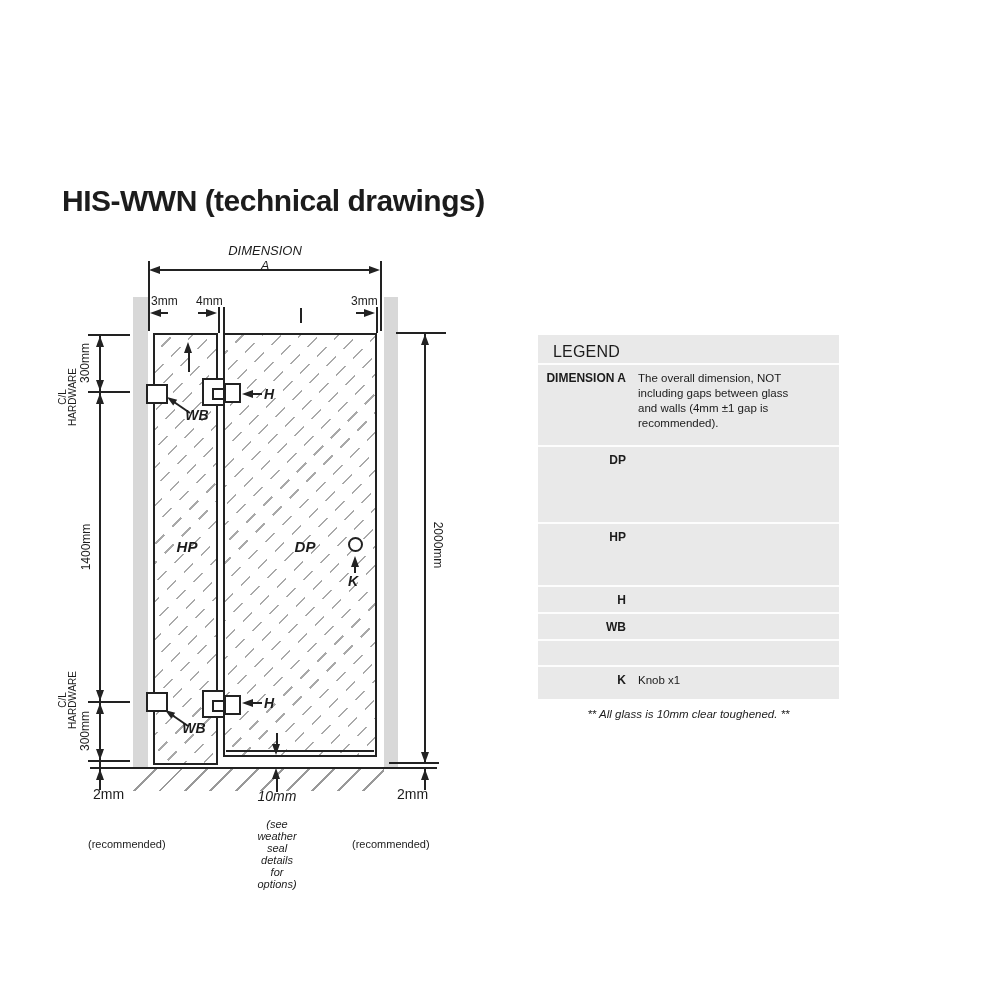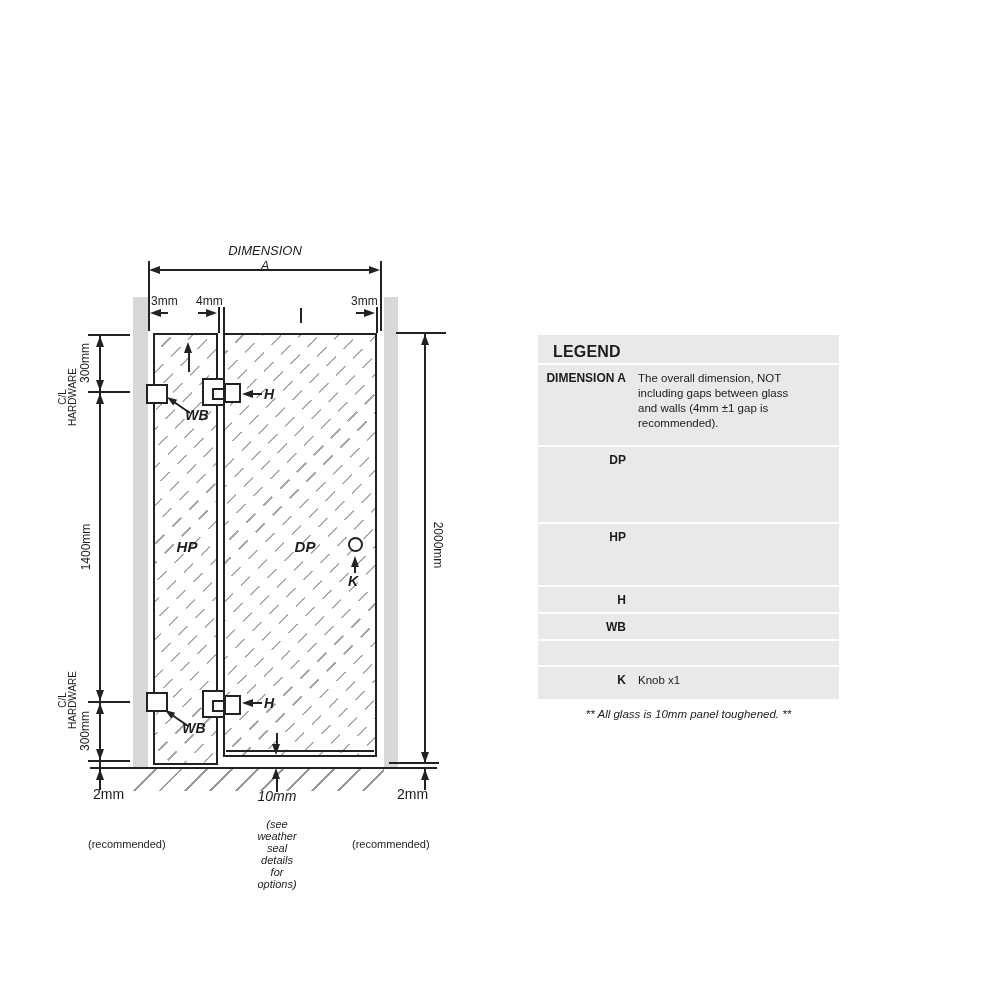--- a/index.html
+++ b/index.html
@@ -37,32 +37,33 @@
      repeating-linear-gradient(45deg,#fff 0 11px,rgba(255,255,255,0) 11px 24px),
      repeating-linear-gradient(135deg,#fff 0 12px,#a9a9a9 12px 13.5px);}
   .floor-hatch{position:absolute;background:repeating-linear-gradient(135deg,transparent 0 16px,#999 16px 18px);}
   .hw{position:absolute;background:#fff;border:2px solid #222;box-sizing:border-box;}
   .knob{border-radius:50%;}
   .notch{position:absolute;background:#fff;border:2px solid #222;border-right:none;box-sizing:border-box;}
   
   .title{position:absolute;left:62px;top:184px;font-size:30px;font-weight:bold;letter-spacing:-0.5px;}
   
   .legend{position:absolute;left:538px;top:335px;width:301px;background:#e9e9e9;}
-  .lg-header{height:20px;padding:8px 0 0 15px;font-size:16px;font-weight:bold;letter-spacing:0.2px;}
+  .lg-header{height:20px;padding:8px 0 0 15px;font-size:16px;font-weight:normal;letter-spacing:0.2px;}
   .lg-row{display:flex;border-top:2px solid #fdfdfd;box-sizing:border-box;}
   .lg-term{width:100px;text-align:right;padding:6px 12px 0 0;font-weight:bold;font-size:12px;box-sizing:border-box;flex:none;}
   .lg-desc{flex:1;padding:6px 0 0 0;font-size:11.5px;line-height:15px;white-space:pre-line;}
   .lg-desc.nowrap{white-space:nowrap;overflow:visible;}
   .lg-foot{position:absolute;left:538px;top:708px;width:301px;text-align:center;font-style:italic;font-size:11.5px;}
 </style>
 </head>
 <body>
 
 <div class="stage">
 
+  <div class="title">HIS-WWN (technical drawings)</div>
 
   <div class="wall" style="left:133px;top:297px;width:15px;height:471px;"></div>
   <div class="wall" style="left:384px;top:297px;width:14px;height:471px;"></div>
 
   <div class="glass" style="left:153px;top:333px;width:65px;height:432px;box-sizing:border-box;"></div>
   <div class="glass" style="left:223px;top:333px;width:154px;height:424px;box-sizing:border-box;"></div>
   <div class="hl thin" style="left:226px;top:750px;width:148px;"></div>
 
   <div class="hl" style="left:90px;top:767px;width:347px;"></div>
   <div class="floor-hatch" style="left:132px;top:769px;width:252px;height:22px;"></div>
@@ -224,15 +225,15 @@
     </div>
     <div class="lg-row" style="height:26px;">
       <div class="lg-term"></div>
       <div class="lg-desc"></div>
     </div>
     <div class="lg-row" style="height:34px;">
       <div class="lg-term">K</div>
       <div class="lg-desc">Knob x1</div>
     </div>
   </div>
-  <div class="lg-foot">** All glass is 10mm panel toughened. **</div>
+  <div class="lg-foot">** All glass is 10mm clear toughened. **</div>
 
 </div>
 
 </body></html>

